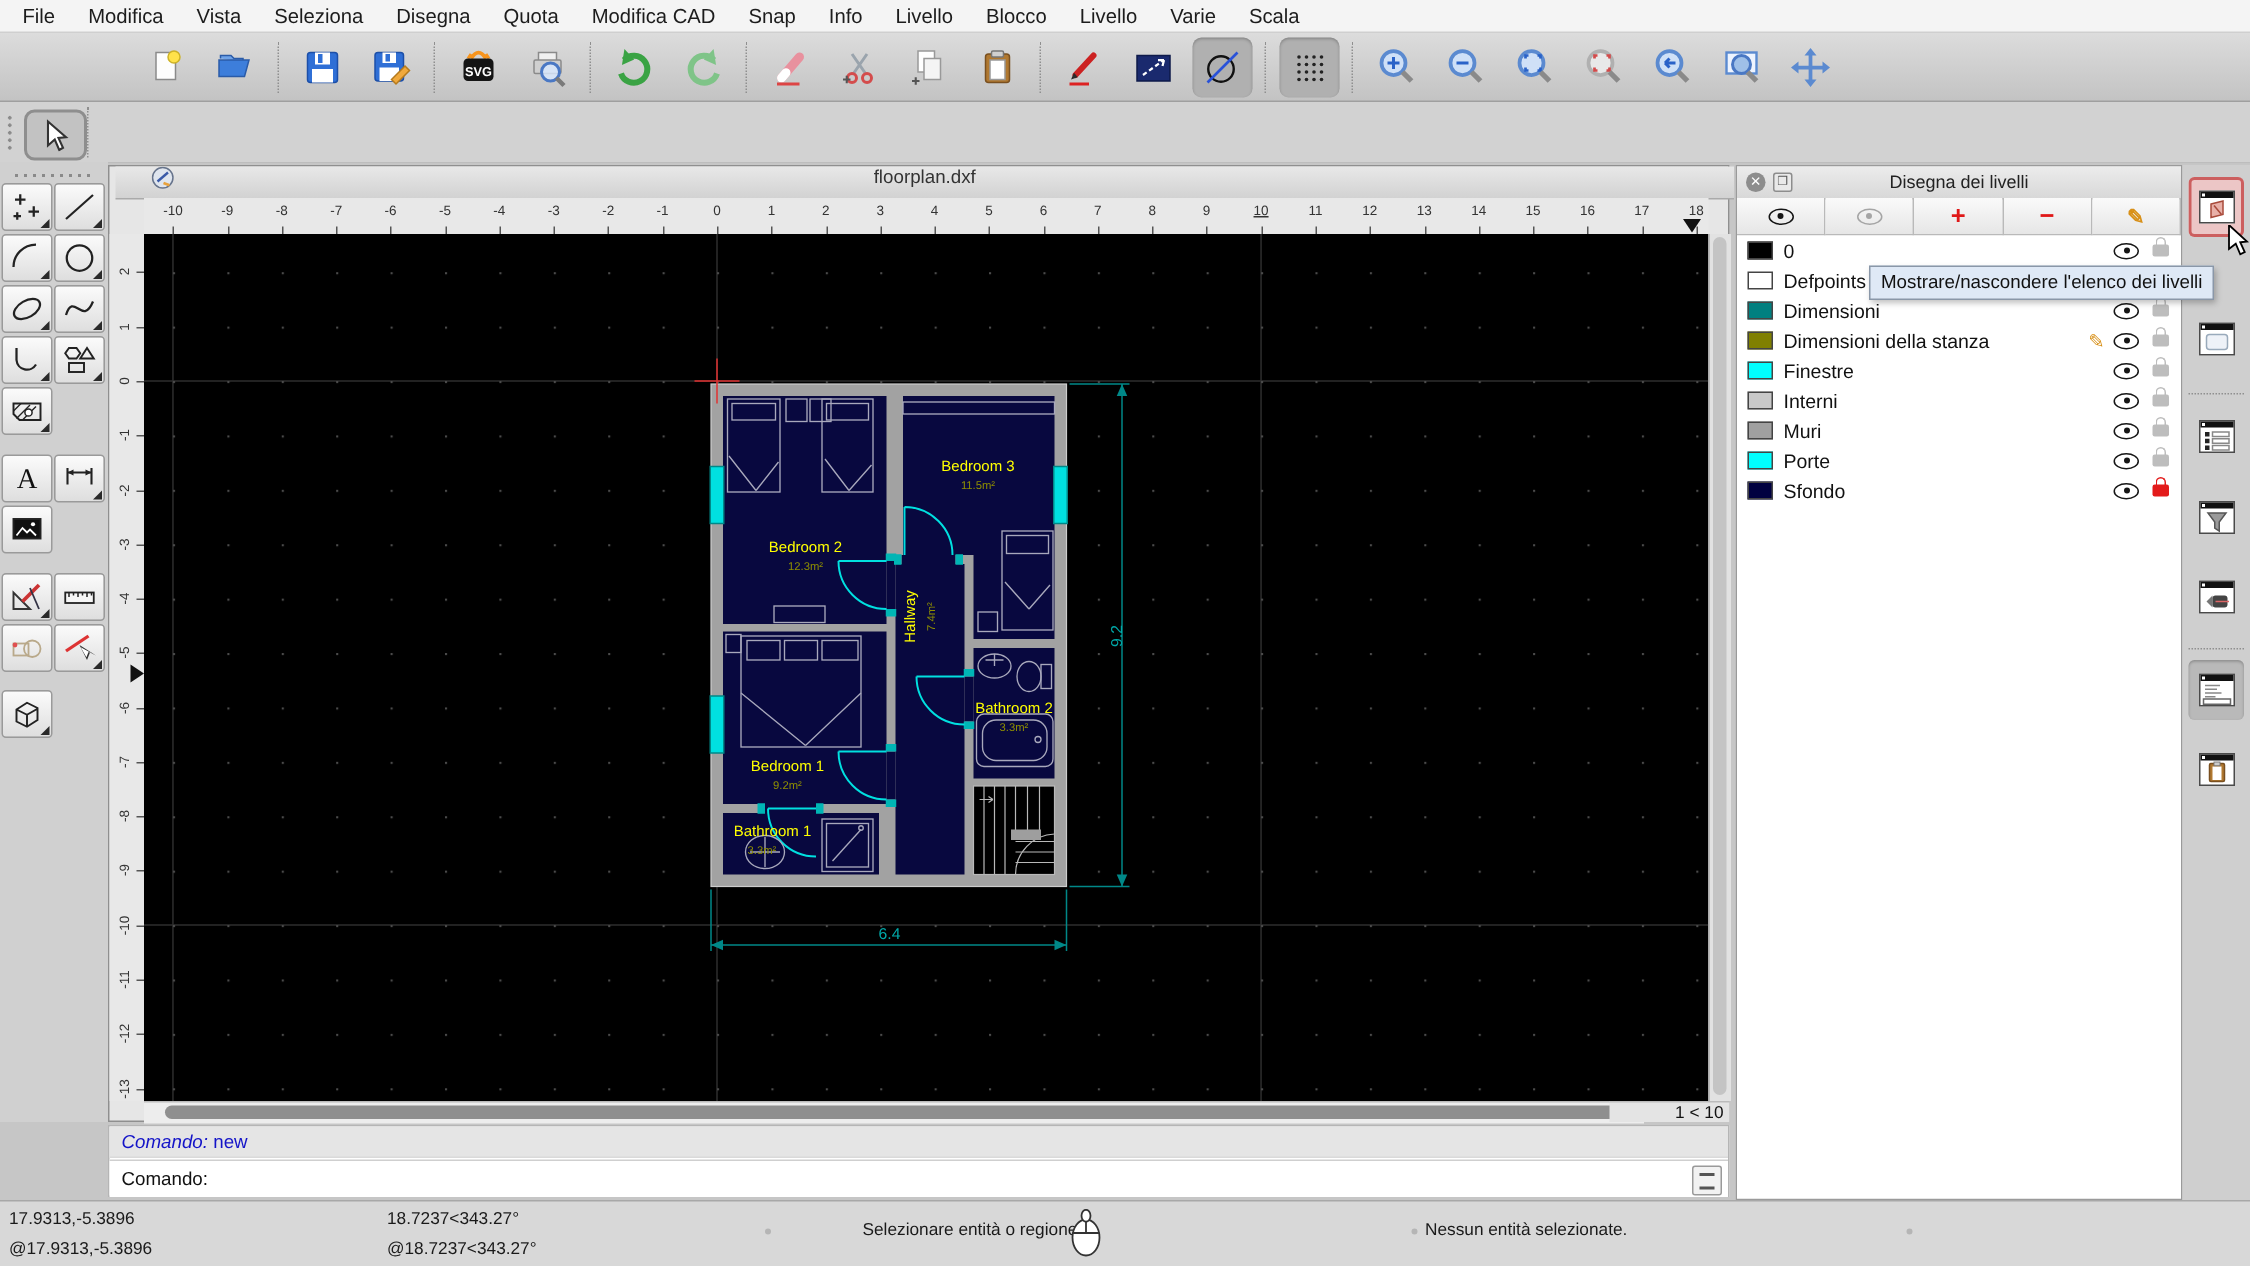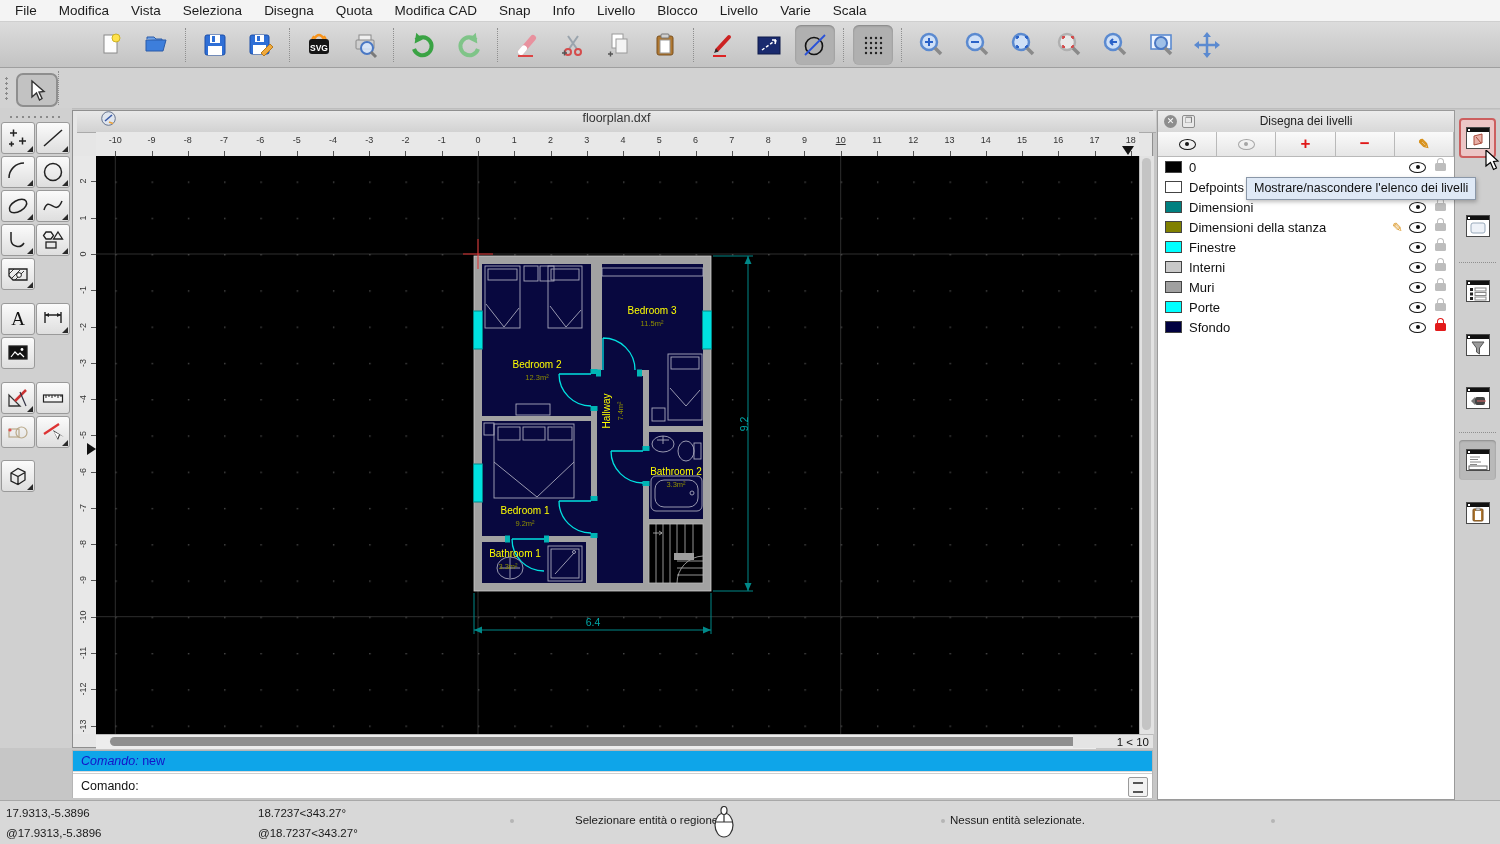--- a/index.html
+++ b/index.html
@@ -49,21 +49,21 @@
   .vmarker{position:absolute;right:0;width:0;height:0;border-top:6px solid transparent;border-bottom:6px solid transparent;border-left:9px solid #111;transform:translateY(-50%);}
   .canvas{position:absolute;left:23px;top:45px;width:1043px;height:578px;background:#000;}
   .vscroll{position:absolute;left:1066px;top:45px;width:14px;height:578px;background:#e2e2e2;border-left:1px solid #bbb;}
   .vthumb{position:absolute;left:2px;top:2px;width:9px;height:572px;background:#c4c4c4;border-radius:5px;}
   .hscroll{position:absolute;left:23px;top:623px;width:1000px;height:14px;background:#ededed;border-top:1px solid #bbb;}
   .hthumb{position:absolute;left:14px;top:2px;width:972px;height:9px;background:#8f8f8f;border-radius:5px;}
   .zoomind{position:absolute;left:1000px;top:623px;width:80px;height:14px;background:#e4e4e4;border-top:1px solid #bbb;
            font-size:11.5px;color:#111;text-align:right;padding-right:4px;box-sizing:border-box;line-height:14px;}
   
   .cmddock{position:absolute;left:72px;top:750px;width:1081px;height:48px;background:#fff;border:1px solid #b5b5b5;box-sizing:border-box;}
-  .cmdhist{position:absolute;left:0;top:0;width:100%;height:21px;background:#0ea5e9;font-size:12.5px;color:#1414c8;
+  .cmdhist{position:absolute;left:0;top:0;width:100%;height:21px;background:#e5e5e5;font-size:12.5px;color:#1414c8;
            padding-left:8px;box-sizing:border-box;line-height:20px;border-bottom:1px solid #dadada;}
   .cmdhist .lbl{font-style:italic;}
   .cmdrow{position:absolute;left:0;top:22px;width:100%;height:25px;background:#fff;border-top:1px solid #cfcfcf;
           font-size:12.5px;color:#111;display:flex;align-items:center;padding-left:8px;box-sizing:border-box;}
   .cmdinput{flex:1;height:19px;border:none;outline:none;font-size:12.5px;margin-left:4px;font-family:"Liberation Sans",sans-serif;}
   .cmdmax{position:absolute;right:4px;top:3px;width:18px;height:18px;border:1px solid #9a9a9a;background:#f2f2f2;border-radius:2px;
           display:flex;align-items:center;justify-content:center;}
   .cmdmax i{display:block;width:10px;height:7px;border-top:2px solid #555;border-bottom:2px solid #555;}
   
   .statusbar{position:absolute;left:0;top:800px;width:1500px;height:44px;background:#d8d8d8;border-top:1px solid #a8a8a8;box-sizing:border-box;font-size:11.5px;color:#1a1a1a;}

